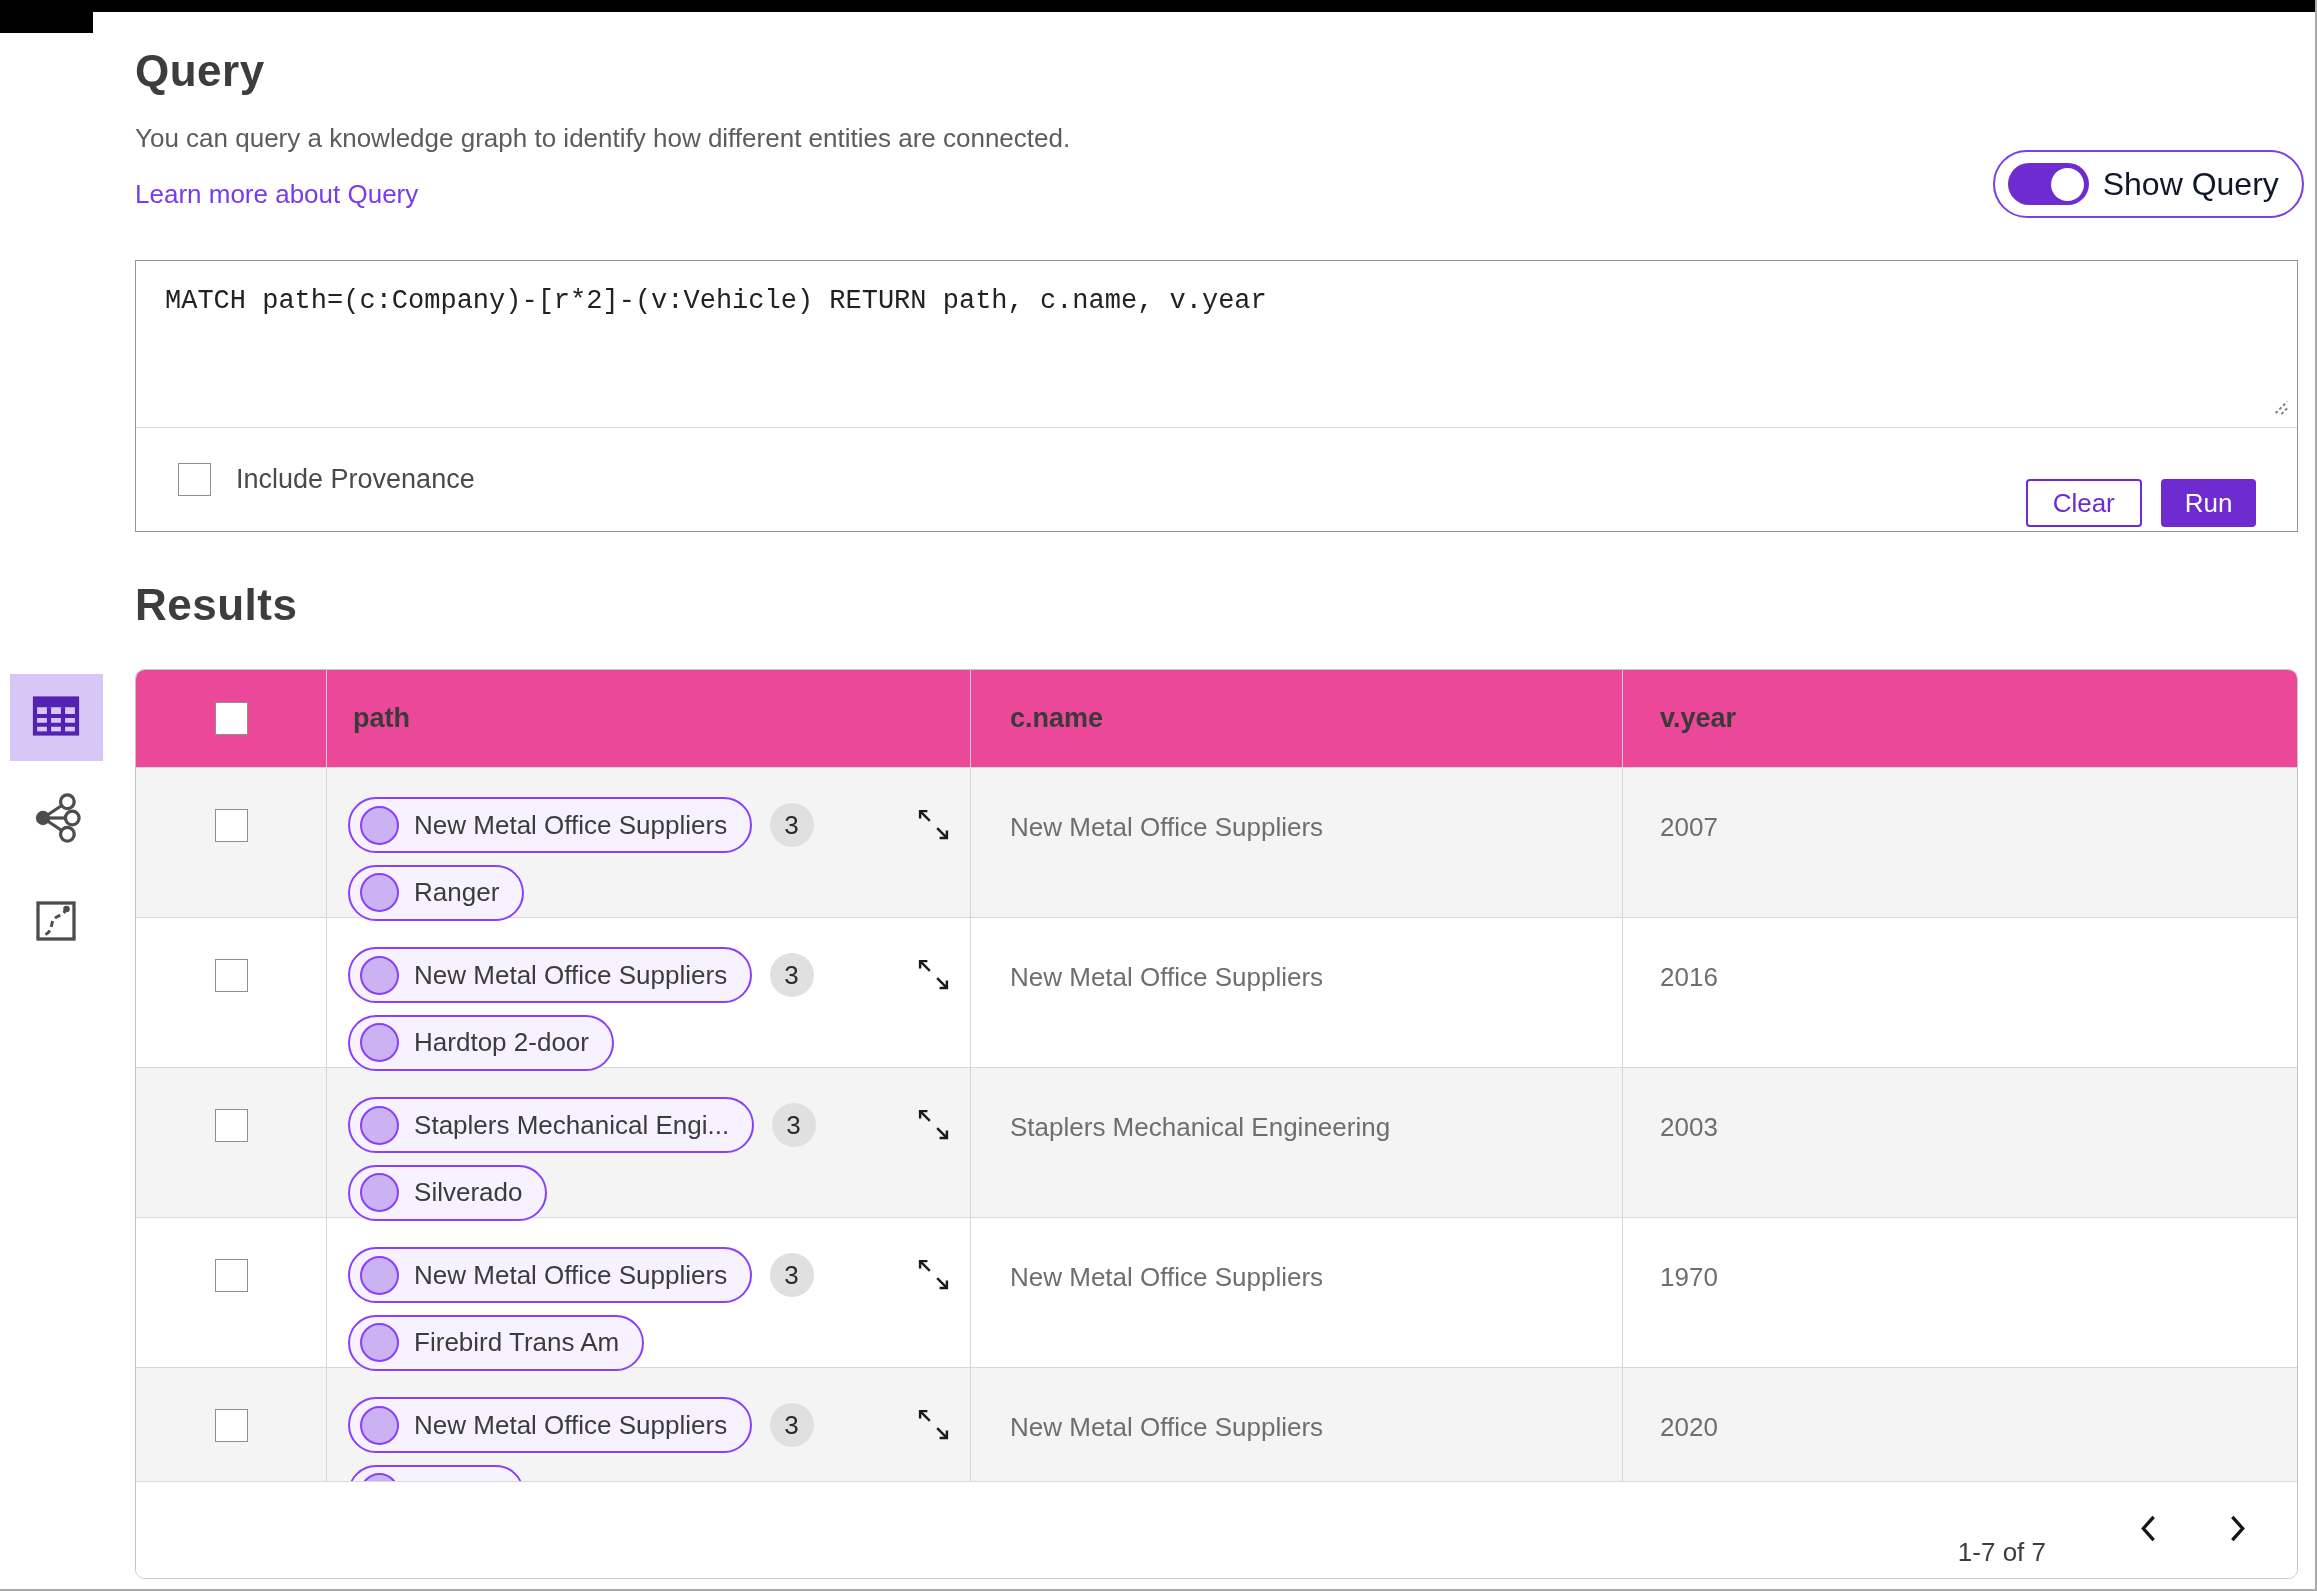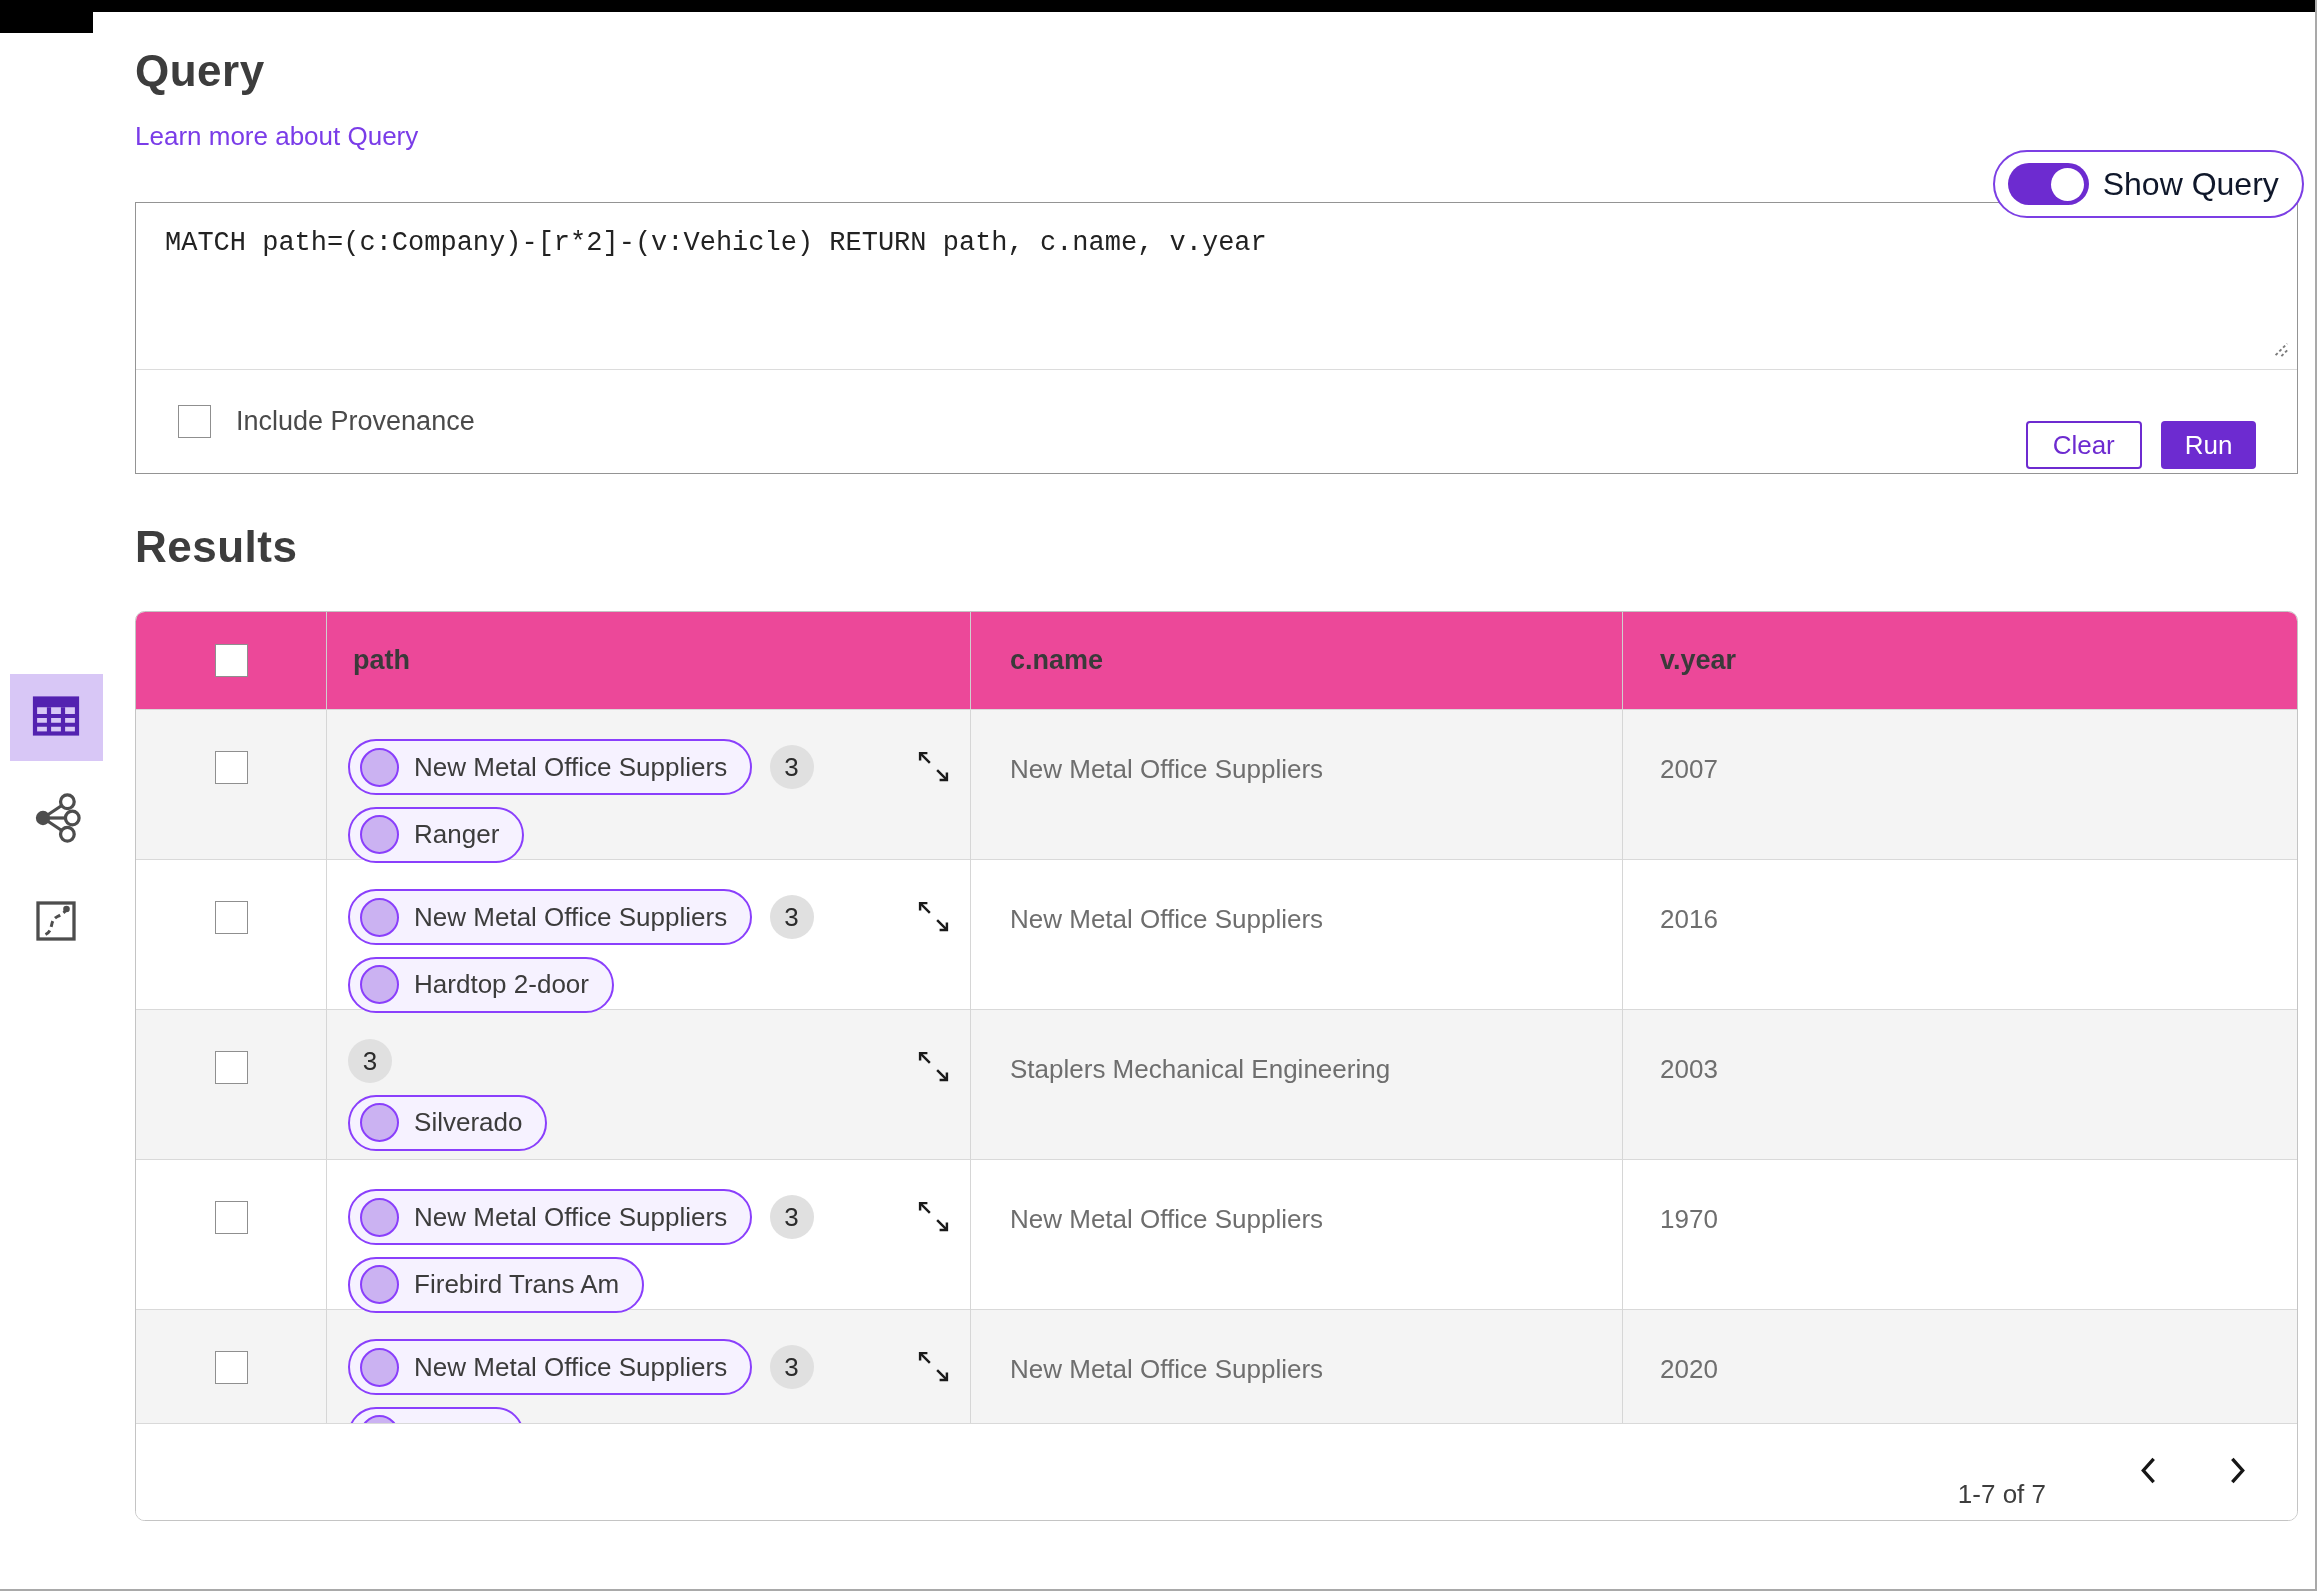--- a/index.html
+++ b/index.html
@@ -124,20 +124,21 @@
         <path d="M9 25 C 15 22, 11 16, 17 13 S 22 9, 23 8" fill="none" stroke="#4d4d4d" stroke-width="2" stroke-dasharray="4 2.5"></path>
         <circle cx="23" cy="8" r="2.2" fill="#4d4d4d"></circle>
       </svg>
     </span>
   </button>
 </aside>
 
 <main class="main">
   <header class="top">
     <h1 class="page-title">Query</h1>
+    <p class="page-desc">You can query a knowledge graph to identify how different entities are connected.</p>
     <a class="learn-more">Learn more about Query</a>
 
     <div class="show-query">
       <span class="switch">
           <span class="knob"></span>
         </span>
       <span class="sq-label">Show Query</span>
     </div>
   </header>
 
@@ -233,20 +234,24 @@
     <div class="cell name-cell">New Metal Office Suppliers</div>
     <div class="cell year-cell">2016</div>
   </div>
 
   <div class="trow grid-cols shade">
     <div class="cell check-cell">
       <input type="checkbox" class="cb" style="">
     </div>
     <div class="cell path-cell">
       <div class="pill-line">
+        <span class="pill">
+          <span class="node-dot"></span>
+          <span class="pill-label">Staplers Mechanical Engi...</span>
+        </span>
         <span class="badge">3</span>
       </div>
       <span class="pill">
         <span class="node-dot"></span>
         <span class="pill-label">Silverado</span>
       </span>
       <span class="expand">
         <svg width="39" height="39" viewBox="0 0 32 32">
           <line x1="13" y1="13" x2="5" y2="5" stroke="#1a1a1a" stroke-width="2"></line>
           <polyline points="5,11 5,5 11,5" fill="none" stroke="#1a1a1a" stroke-width="2"></polyline>

